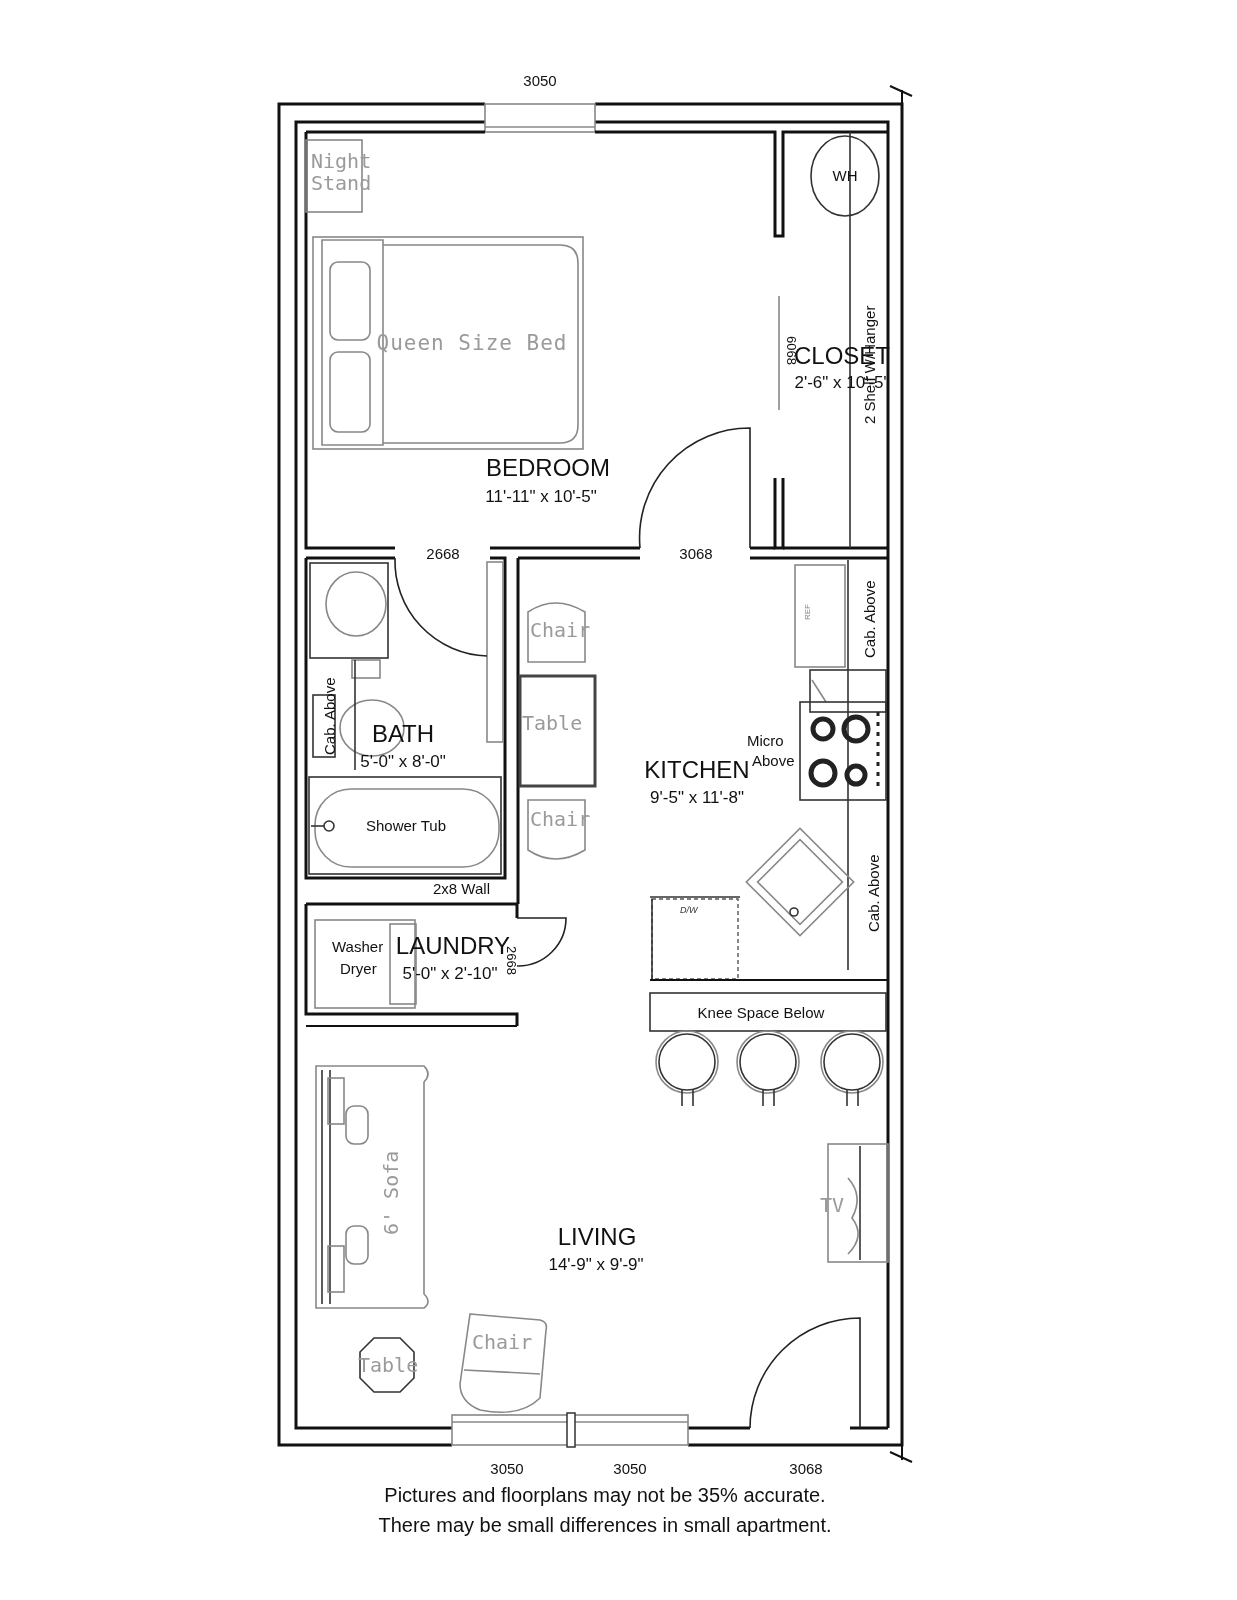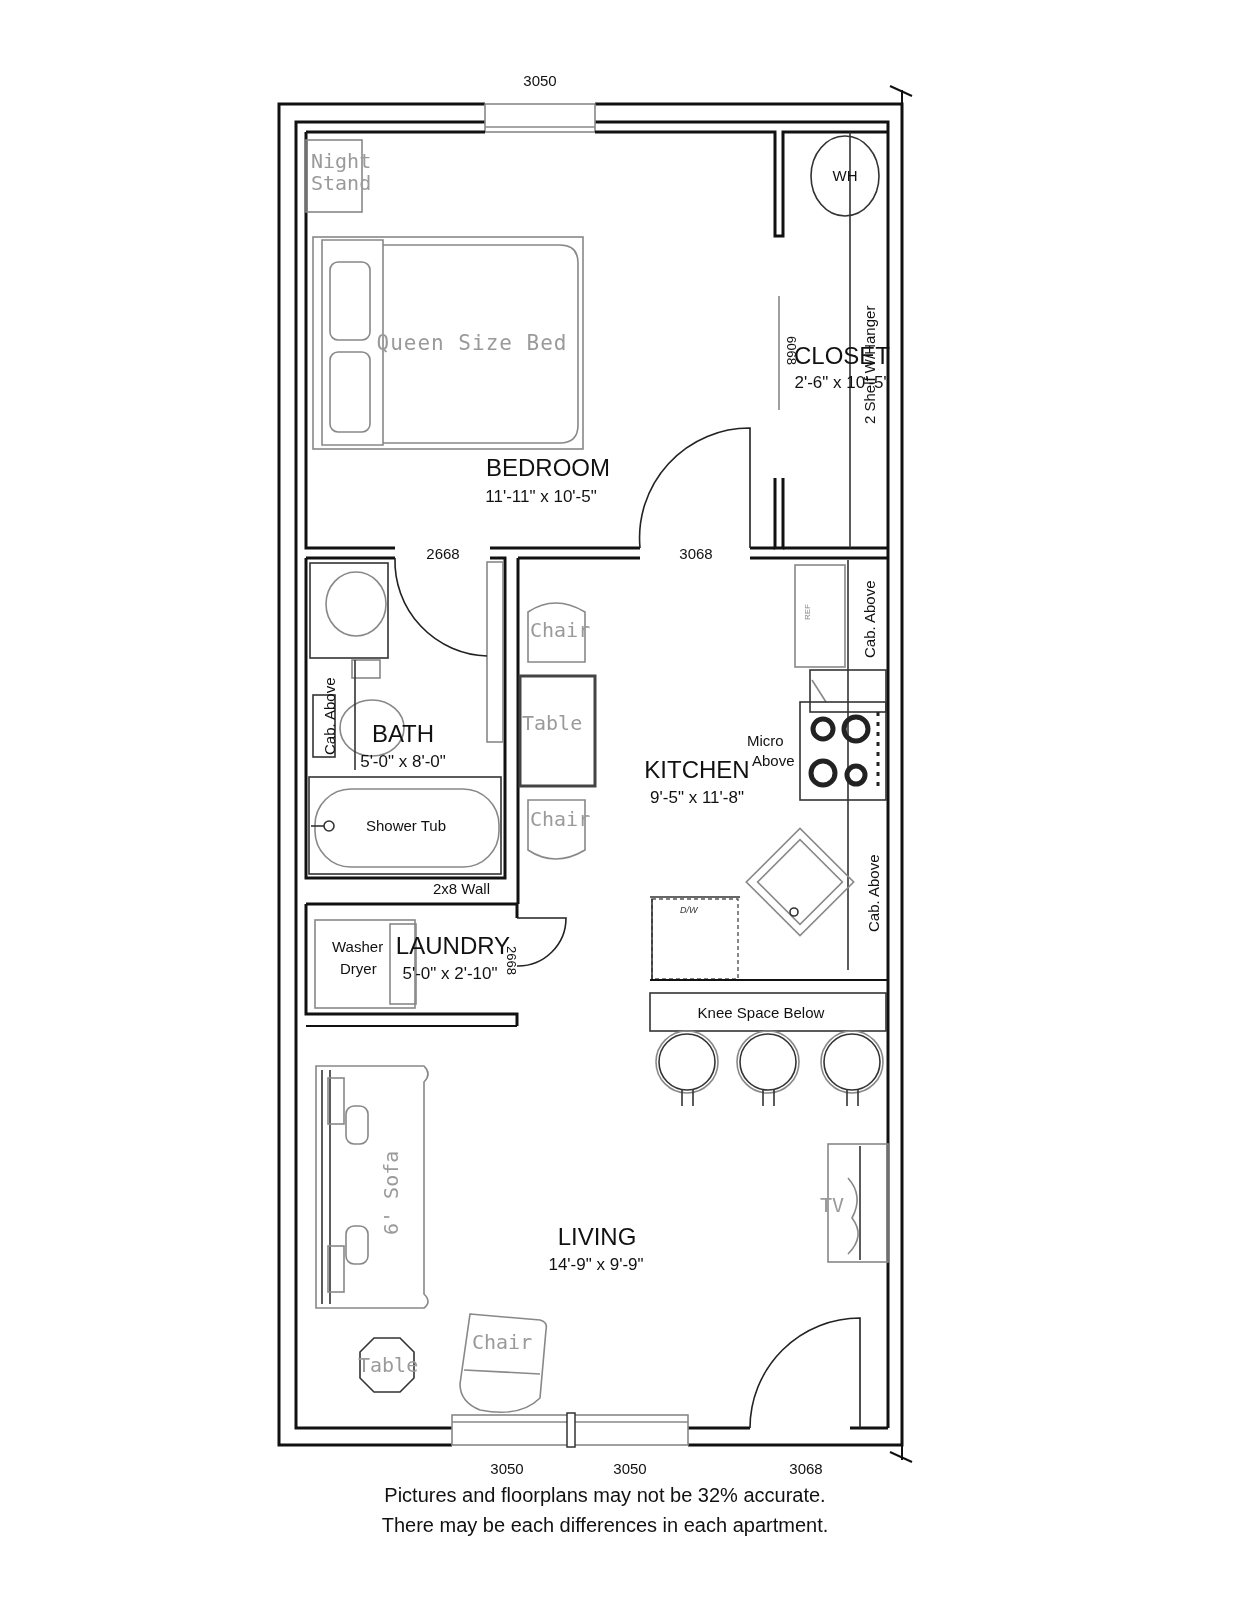--- a/index.html
+++ b/index.html
@@ -227,14 +227,14 @@
   <text class="small" x="752" y="766">Above</text>
   <text class="small" x="0" y="0" transform="translate(879,932) rotate(-90)">Cab. Above</text>
   <text x="680" y="913" style="font-size:9px;fill:#333;font-family:'Liberation Sans',sans-serif;font-style:italic">D/W</text>
   <text class="small" x="761" y="1018" text-anchor="middle">Knee Space Below</text>
   <text class="furn" x="0" y="0" transform="translate(398,1235) rotate(-90)">6' Sofa</text>
   <text class="furn" x="820" y="1212">TV</text>
   <text class="furn" x="472" y="1349">Chair</text>
   <text class="furn" x="358" y="1372">Table</text>
 </svg>
 
-<div class="disclaimer" style="top:1484px;">Pictures and floorplans may not be 32% accurate.</div>
-<div class="disclaimer" style="top:1514px;">There may be each differences in each apartment.</div>
+<div class="disclaimer" style="top:1484px;">Pictures and floorplans may not be 35% accurate.</div>
+<div class="disclaimer" style="top:1514px;">There may be small differences in small apartment.</div>
 
 </body></html>

